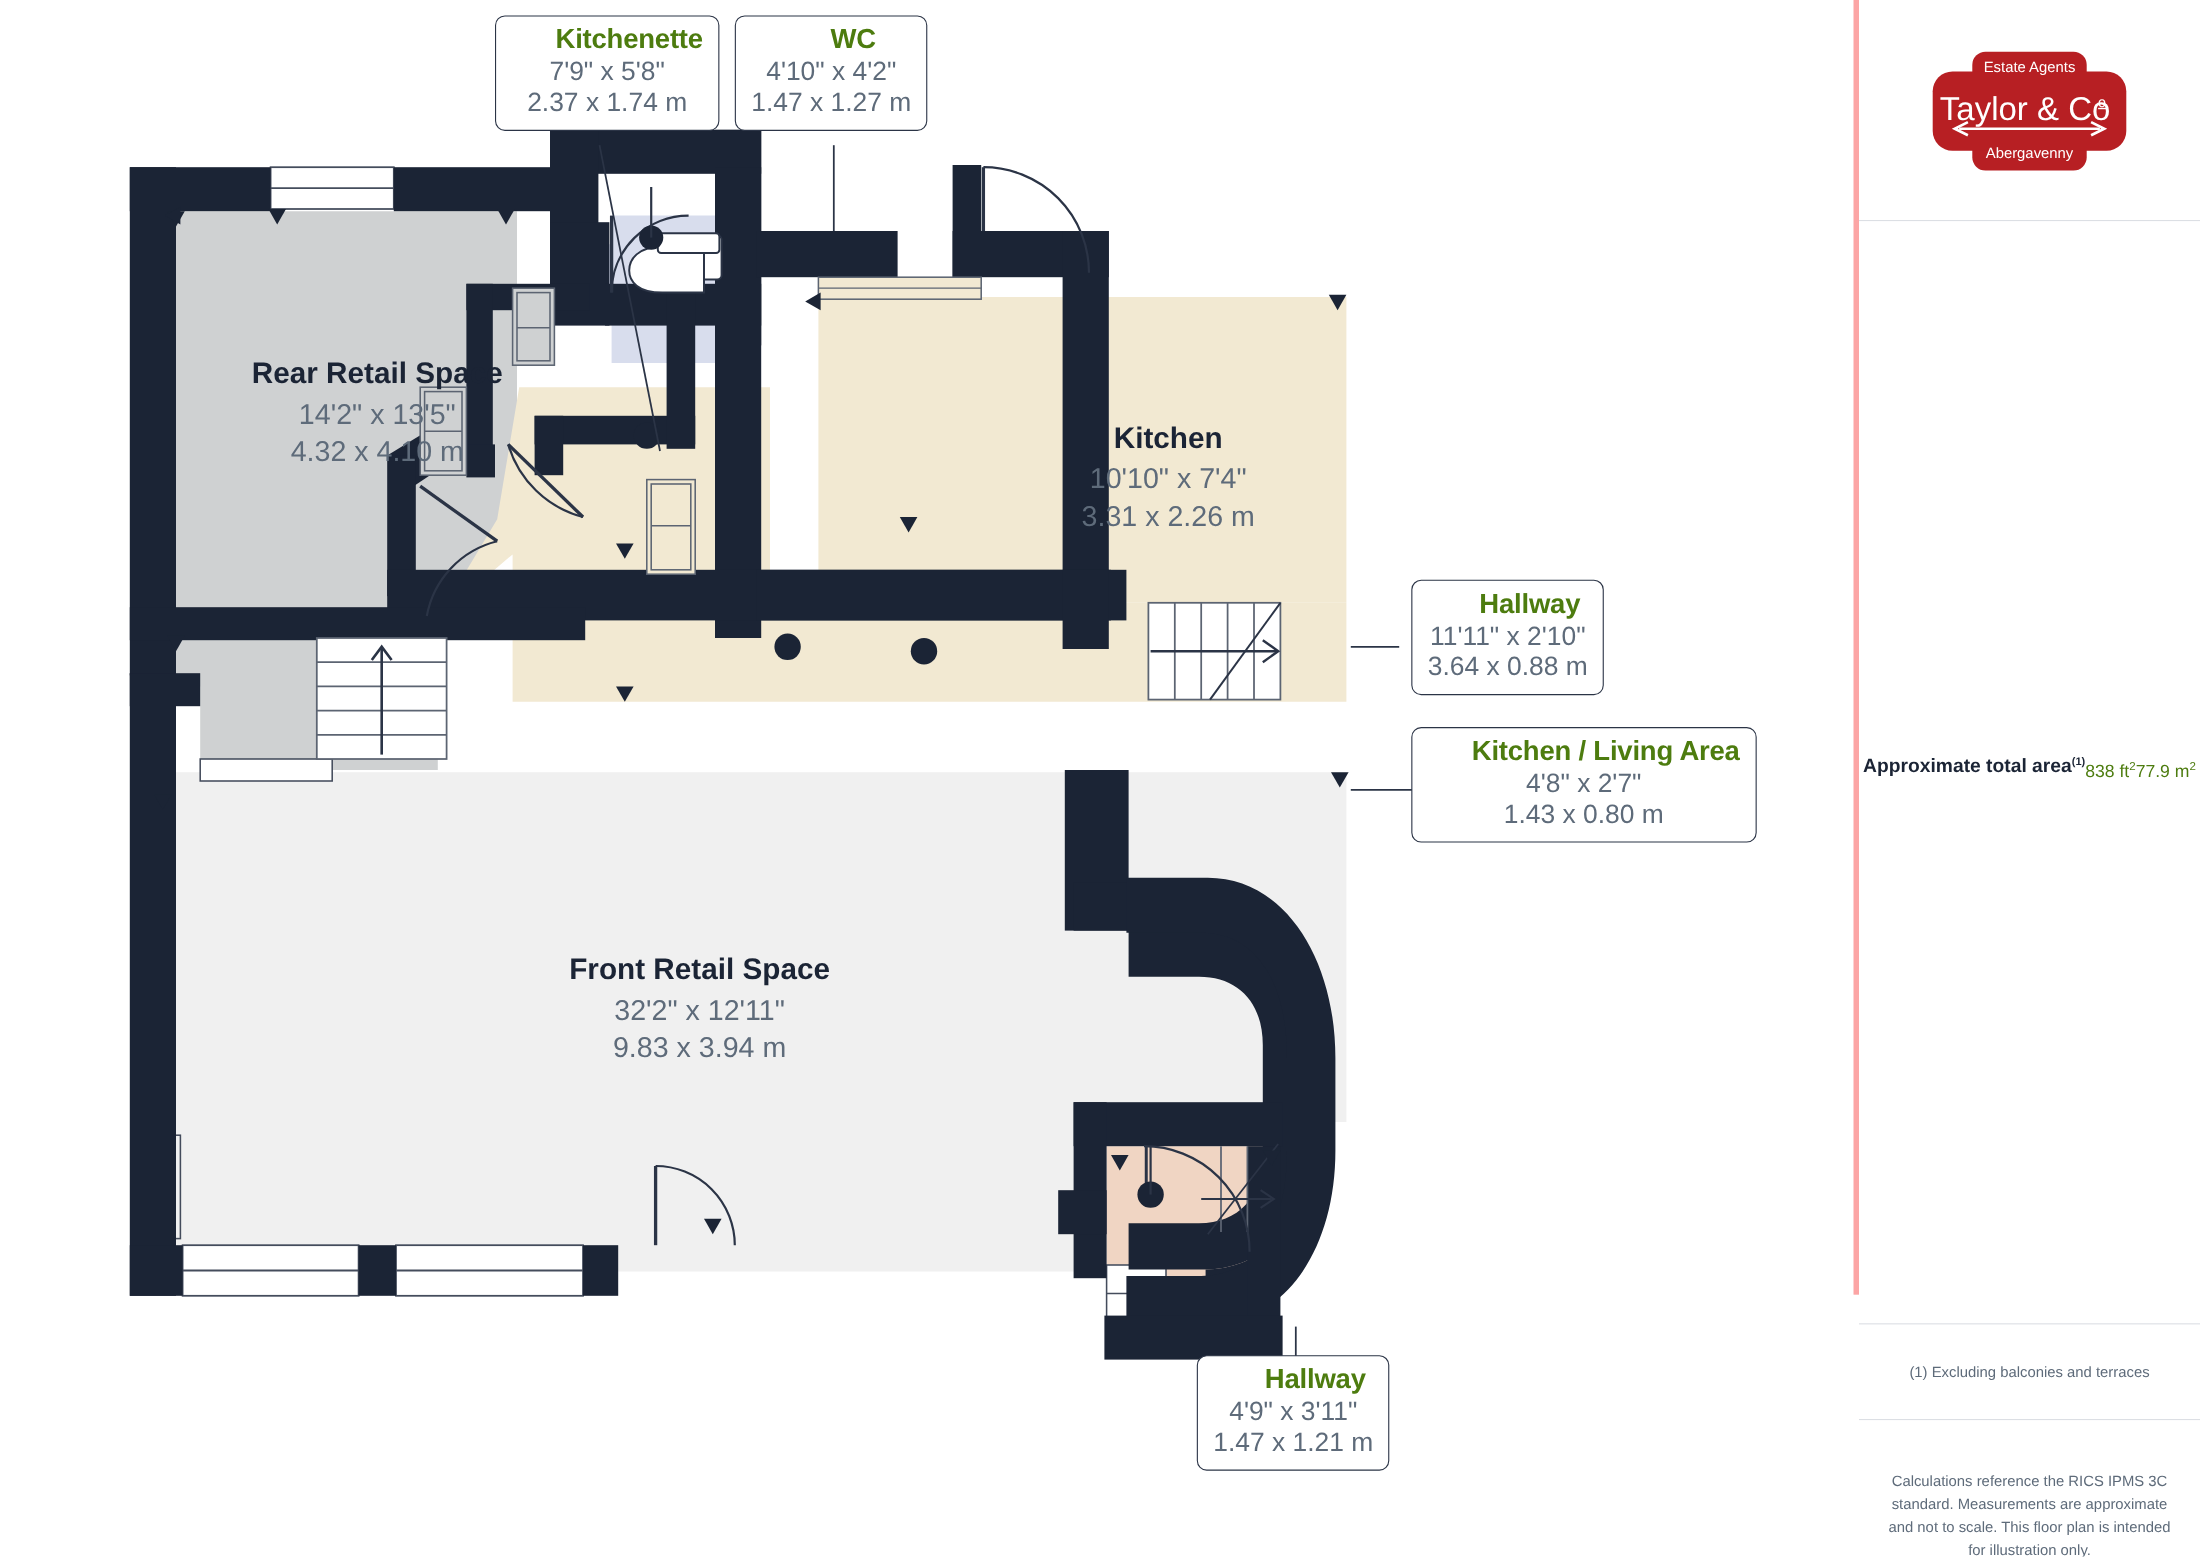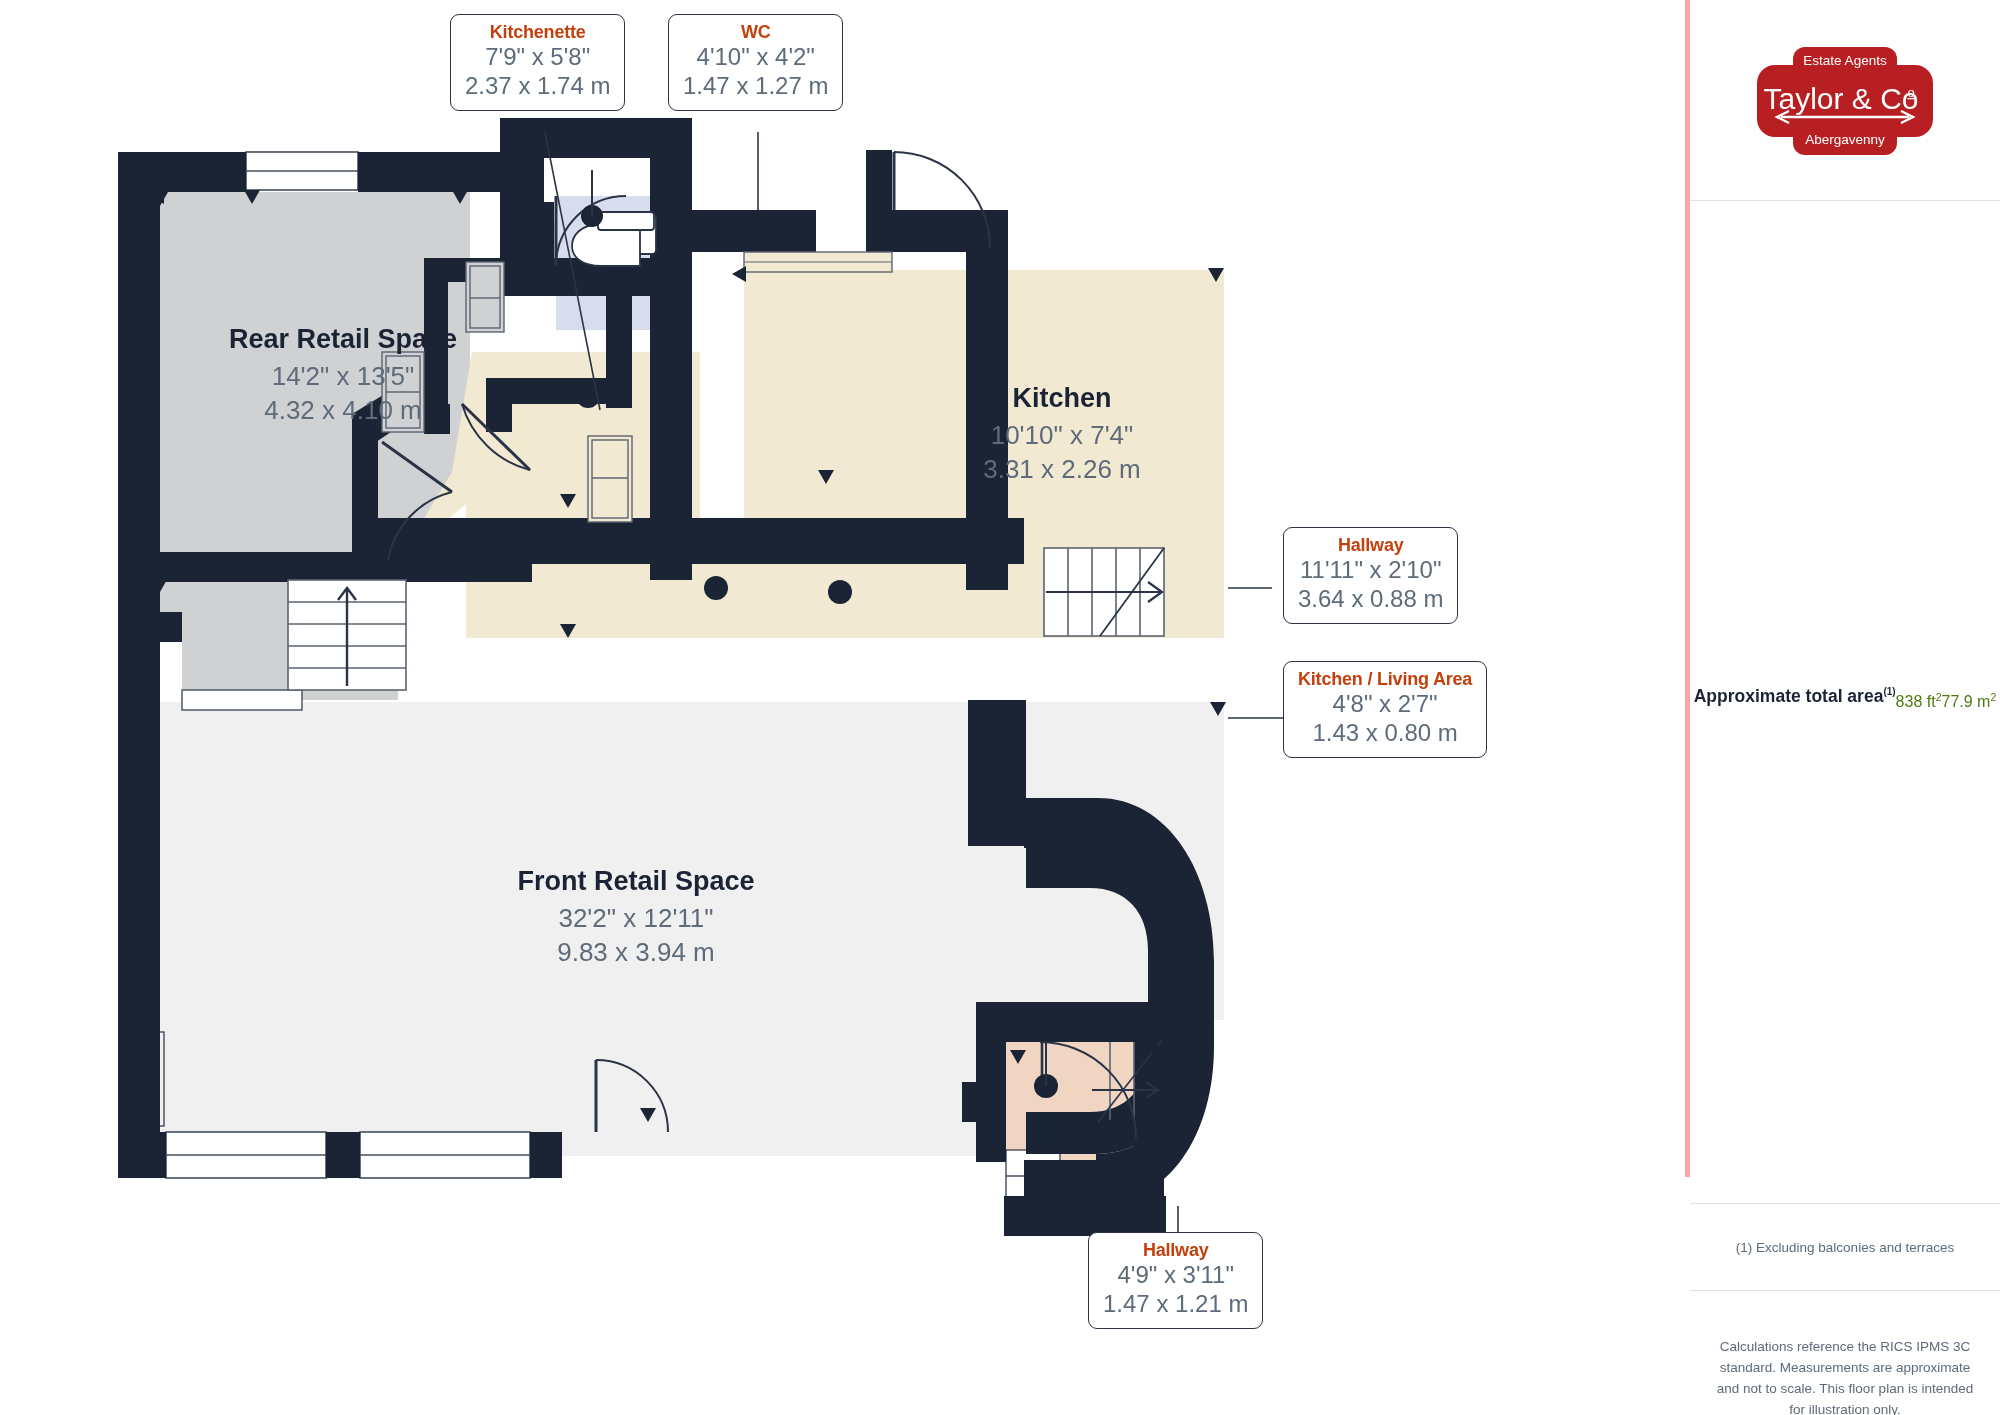--- a/index.html
+++ b/index.html
@@ -33,22 +33,23 @@
     position: absolute;
     border: 1.6px solid #2b3446;
     border-radius: 9px;
     background: #ffffff;
     text-align: center;
     padding: 7px 14px 10px 14px;
     line-height: 1.18;
     white-space: nowrap;
   }
   .callout .c-name {
-    font-size: 18px; font-weight: 700; color: #c2410c;
+    font-size: 25px; font-weight: 700; color: #4d7c0f;
     letter-spacing: -0.2px;
+    margin-left: 40px;
   }
   .callout .c-dim {
     font-size: 24px; font-weight: 400; color: #5e6b7a;
   }
 
   .floor-label {
     position: absolute;
     font-size: 18px;
     font-weight: 700;
     color: #1b2435;

